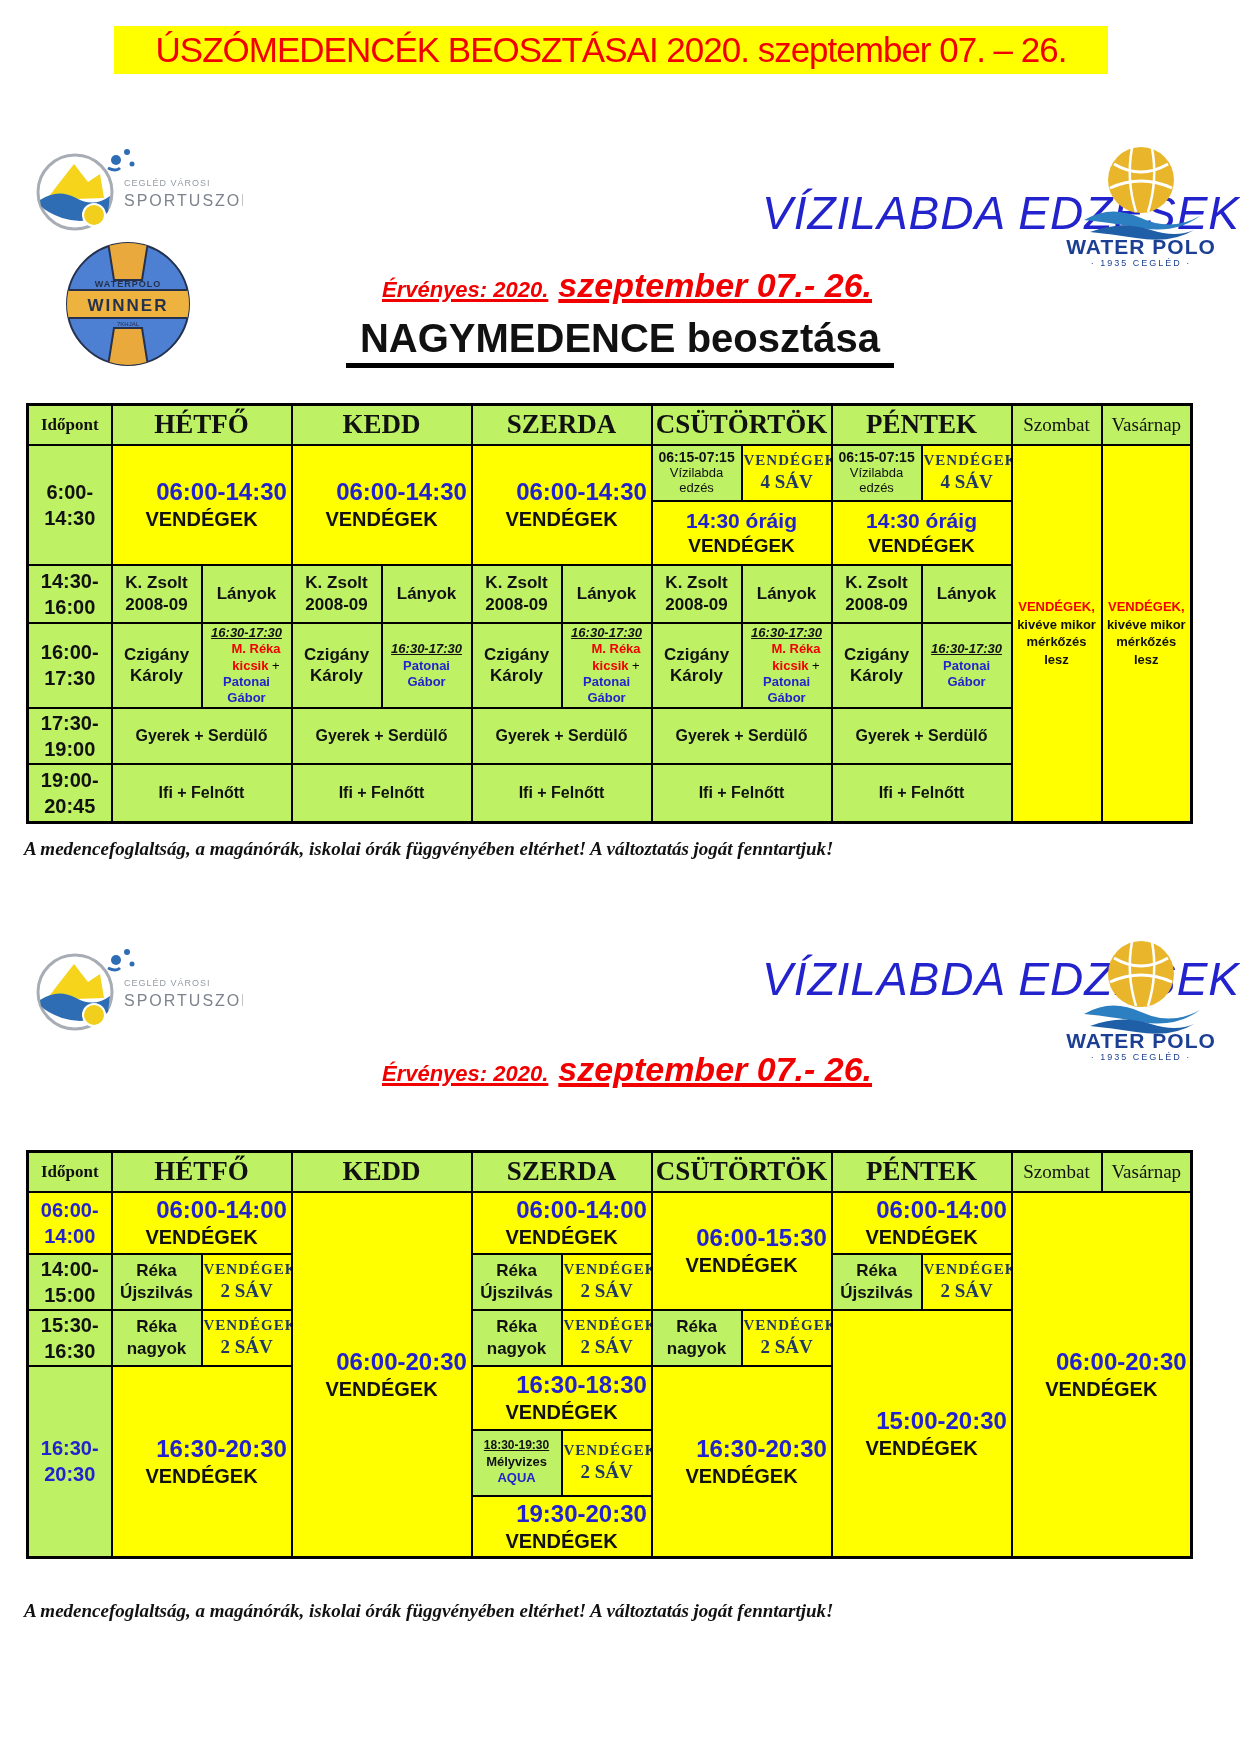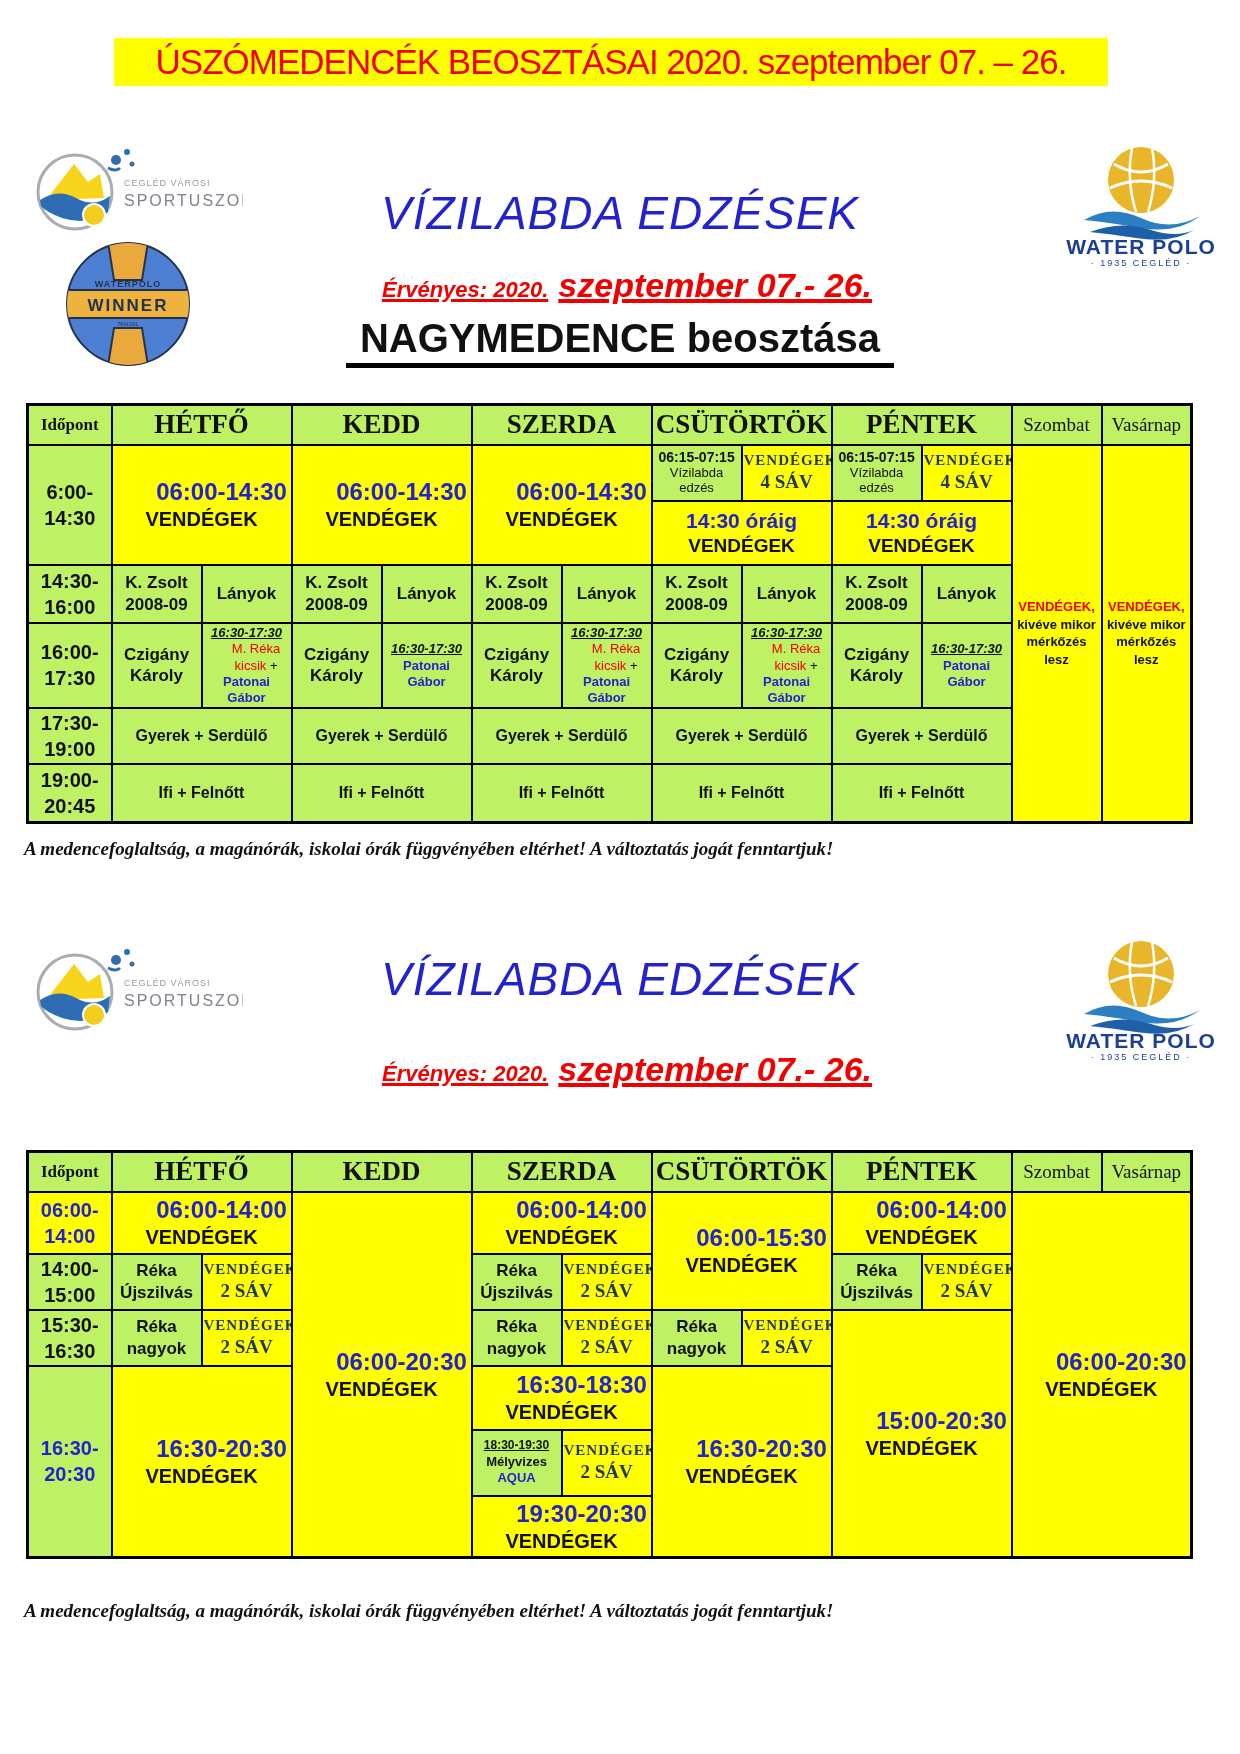--- a/index.html
+++ b/index.html
@@ -7,25 +7,25 @@
     --red:#f20000;
     --navy:#203864;
     --yellow:#ffff00;
     --ink:#111111;
   }
   *{box-sizing:border-box;margin:0;padding:0;}
   body{background:#ffffff;font-family:"Liberation Sans",sans-serif;}
   .page{position:relative;width:1240px;height:1754px;background:#ffffff;overflow:hidden;}
 
   
-  .title-bar{position:absolute;left:114px;top:38px;width:994px;height:48px;background:var(--yellow);
+  .title-bar{position:absolute;left:114px;top:26px;width:994px;height:48px;background:var(--yellow);
     color:var(--red);font-size:35px;letter-spacing:-1px;text-align:center;line-height:48px;white-space:nowrap;}
 
   
-  .section-title{position:absolute;left:0;width:100%;text-align:center;color:var(--blue);
+  .section-title{position:absolute;left:0;width:100%;text-align:right;color:var(--blue);
     font-style:italic;font-size:46px;letter-spacing:1px;}
   .valid-line{position:absolute;left:7px;width:100%;text-align:center;color:var(--red);
     font-style:italic;font-weight:bold;}
   .valid-prefix{font-size:22px;text-decoration:underline;text-decoration-thickness:3px;margin-right:10px;}
   .valid-dates{font-size:34px;text-decoration:underline;text-decoration-thickness:4px;}
   .pool-heading{position:absolute;left:0;width:100%;text-align:center;}
   .pool-heading span{display:inline-block;color:var(--ink);font-weight:bold;font-size:40px;
     border-bottom:5px solid #000;padding:0 14px 2px 14px;}
 
   
@@ -46,21 +46,21 @@
 
   .time{font-weight:bold;font-size:20px;line-height:1.3;color:var(--ink);}
   .time.blue{color:var(--blue);}
   .gt{display:block;font-weight:bold;color:var(--blue);font-size:24px;line-height:1.25;padding-left:40px;}
   .gl{display:block;font-weight:bold;color:var(--ink);font-size:20px;line-height:1.25;}
   .b17{font-weight:bold;font-size:17px;line-height:1.25;color:var(--ink);}
   .b16{font-weight:bold;font-size:16px;color:var(--ink);}
   .b14{font-weight:bold;font-size:14px;line-height:1.2;color:var(--ink);}
   .r13{font-size:13px;line-height:1.15;color:var(--ink);}
   .sub-time{display:block;font-style:italic;text-decoration:underline;font-weight:bold;font-size:13px;line-height:1.3;color:var(--ink);}
-  .red{color:var(--red);font-weight:normal;padding-left:19px;}
+  .red{color:var(--red);font-weight:bold;padding-left:19px;}
   .blue{color:var(--blue);font-weight:bold;}
   .s13{font-size:13px;line-height:1.25;}
   .navy1{display:block;font-family:"Liberation Serif",serif;color:var(--navy);font-weight:bold;font-size:15px;letter-spacing:1px;line-height:1.3;}
   .navy2{display:block;font-family:"Liberation Serif",serif;color:var(--navy);font-weight:bold;font-size:19px;line-height:1.2;}
   .until-t{display:block;color:var(--blue);font-weight:bold;font-size:21px;line-height:1.3;}
   .until-l{display:block;color:var(--ink);font-weight:bold;font-size:19px;line-height:1.3;}
   .wk-red{display:block;color:var(--red);font-weight:bold;font-size:13px;line-height:1.35;}
   .wk-dark{display:block;color:var(--ink);font-weight:bold;font-size:13px;line-height:1.35;}
   .d2t{display:block;font-weight:bold;font-size:12px;text-decoration:underline;line-height:1.3;color:var(--ink);}
   .d2m{display:block;font-weight:bold;font-size:13px;line-height:1.25;color:var(--ink);}

